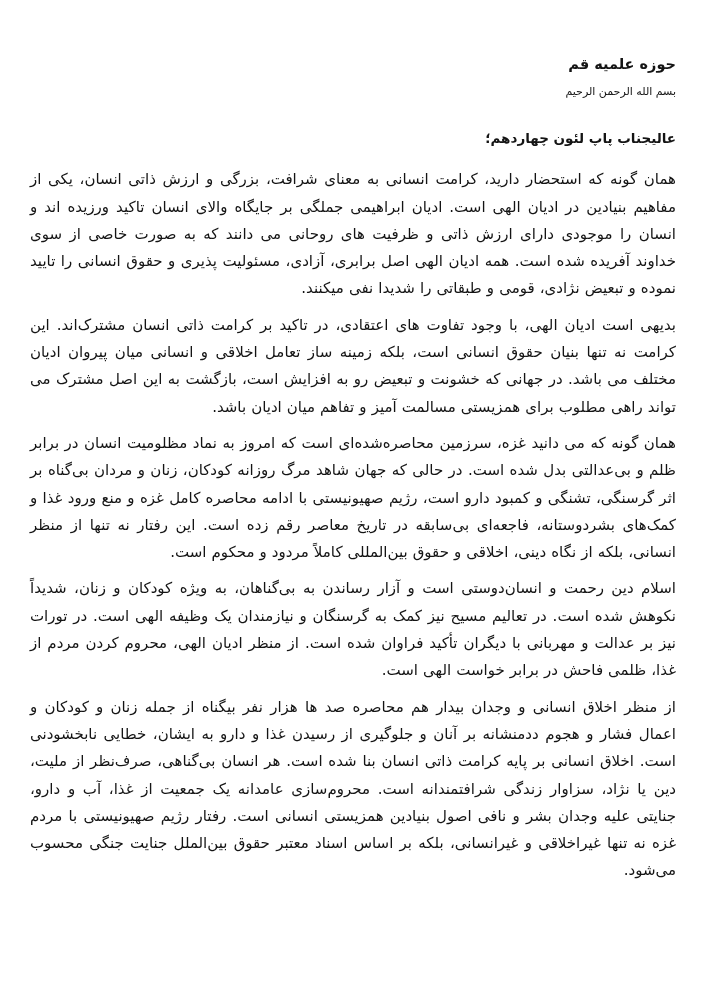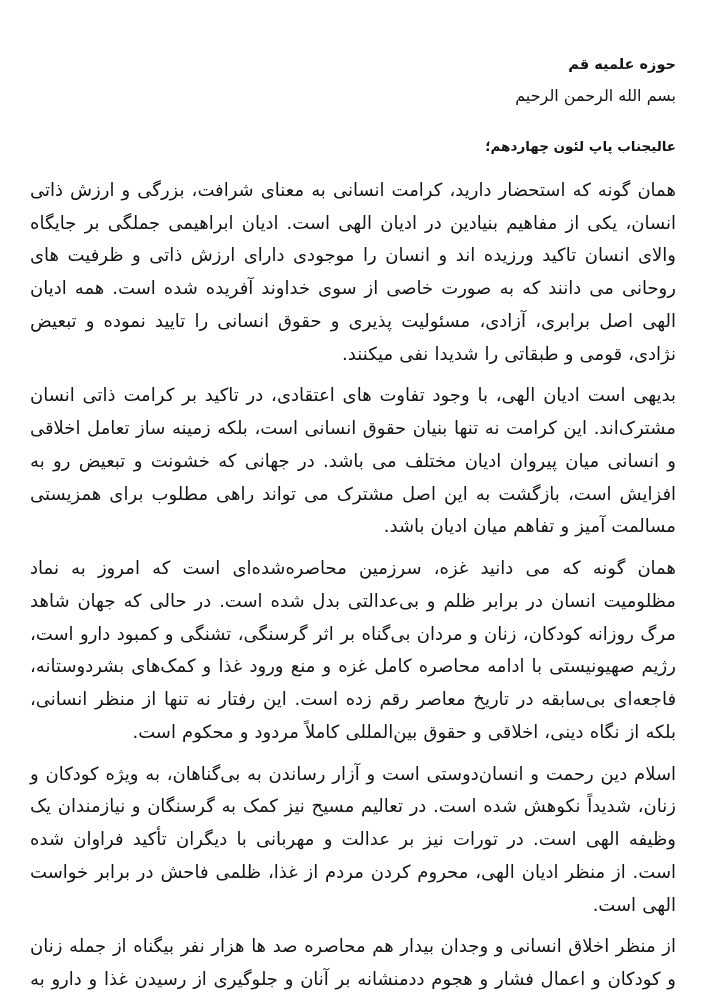--- a/index.html
+++ b/index.html
@@ -40,21 +40,21 @@
   .org-title {
     text-align: center;
     font-size: 14.5px;
     font-weight: bold;
     letter-spacing: 0px;
     line-height: 1.5;
     margin: 0 0 8px 0;
   }
   .basmalah {
     text-align: center;
-    font-size: 16px;
+    font-size: 11px;
     font-weight: normal;
     line-height: 1.5;
     margin: 0 0 26px 0;
   }
 
   
   .addressee {
     text-align: center;
     margin: 0 0 16px 0;
   }
@@ -64,21 +64,21 @@
     line-height: 1.78;
     margin: 0;
     white-space: nowrap;
   }
 
   
   .body-block {
     margin-top: 4px;
   }
   .para {
-    font-size: 18px;
+    font-size: 15px;
     line-height: 1.82;
     margin: 0 0 9px 0;
     text-align: justify;
     text-align-last: right;
     text-justify: inter-word;
     word-spacing: 0.02em;
   }
   .para:last-child {
     margin-bottom: 8px;
   }

